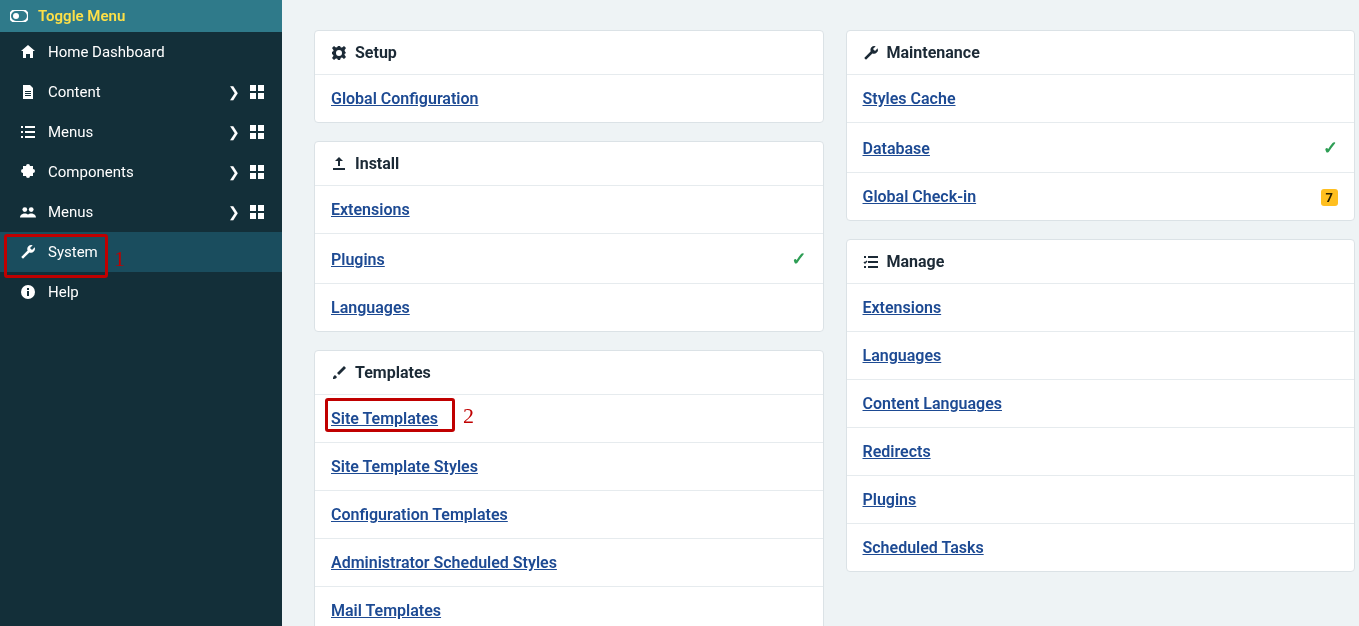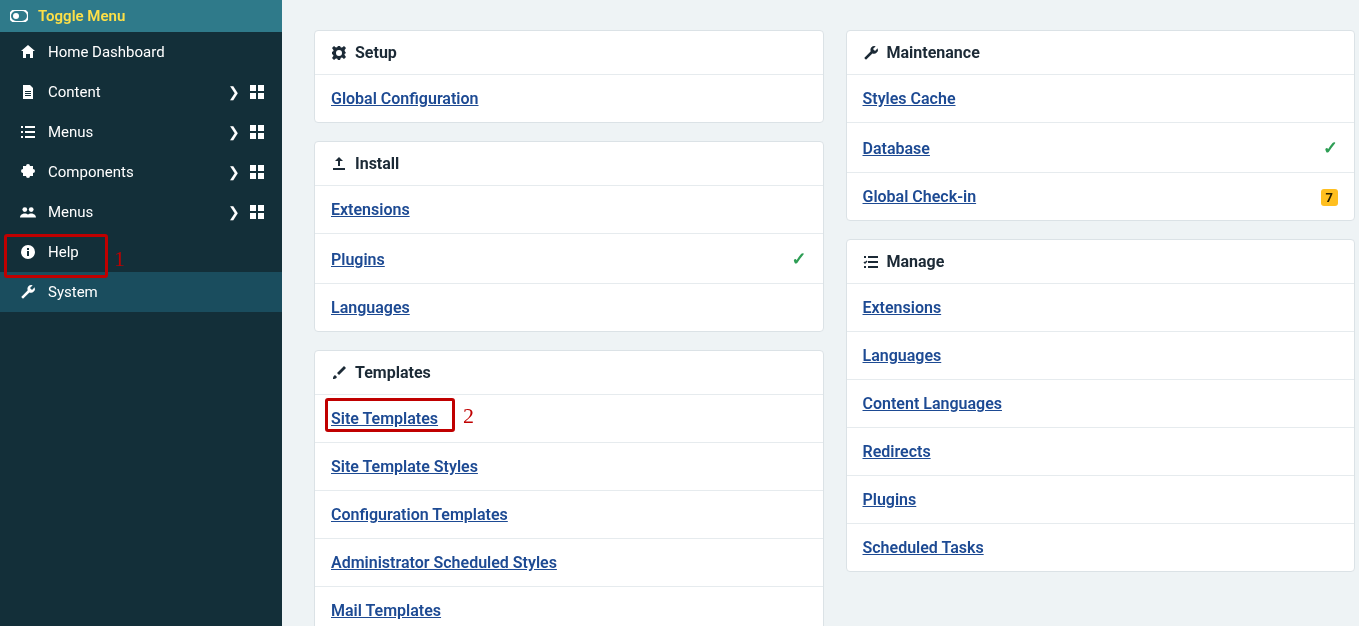--- a/index.html
+++ b/index.html
@@ -214,38 +214,38 @@
           <svg width="16" height="16" viewBox="0 0 20 16" fill="#fff">
             <circle cx="6" cy="5" r="3"></circle>
             <circle cx="14" cy="5" r="3"></circle>
             <path d="M0 15c0-3 3-5 6-5s6 2 6 5zM8 15c0-3 3-5 6-5s6 2 6 5z"></path>
           </svg>
         </span>
     <span class="label">Menus</span>
     <span class="chevron">❯</span>
     <span class="dash-square"></span>
   </div>
+      <div class="sidebar-item active">
+    <span class="icon">
+          <svg width="16" height="16" viewBox="0 0 16 16" fill="#fff">
+            <path d="M14.7 3.3a4 4 0 01-5.3 5.1L3 14.8 1.2 13l6.4-6.4A4 4 0 0112.7 1.3L10 4l2 2z"></path>
+          </svg>
+        </span>
+    <span class="label">System</span>
+
+  </div>
       <div class="sidebar-item">
     <span class="icon">
           <svg width="16" height="16" viewBox="0 0 16 16" fill="#fff">
             <circle cx="8" cy="8" r="7"></circle>
             <rect x="7" y="7" width="2" height="5" fill="#132f39"></rect>
             <rect x="7" y="4" width="2" height="2" fill="#132f39"></rect>
           </svg>
         </span>
     <span class="label">Help</span>
-
-  </div>
-      <div class="sidebar-item active">
-    <span class="icon">
-          <svg width="16" height="16" viewBox="0 0 16 16" fill="#fff">
-            <path d="M14.7 3.3a4 4 0 01-5.3 5.1L3 14.8 1.2 13l6.4-6.4A4 4 0 0112.7 1.3L10 4l2 2z"></path>
-          </svg>
-        </span>
-    <span class="label">System</span>
 
   </div>
     </div>
 
   <div class="marker-box" style="left:4px; top:234px; width:104px; height:44px;"></div>
   <div class="marker-number" style="left:114px; top:246px;">1</div>
 </div>
 
 <div class="main">
   <div class="col" id="col-left">

